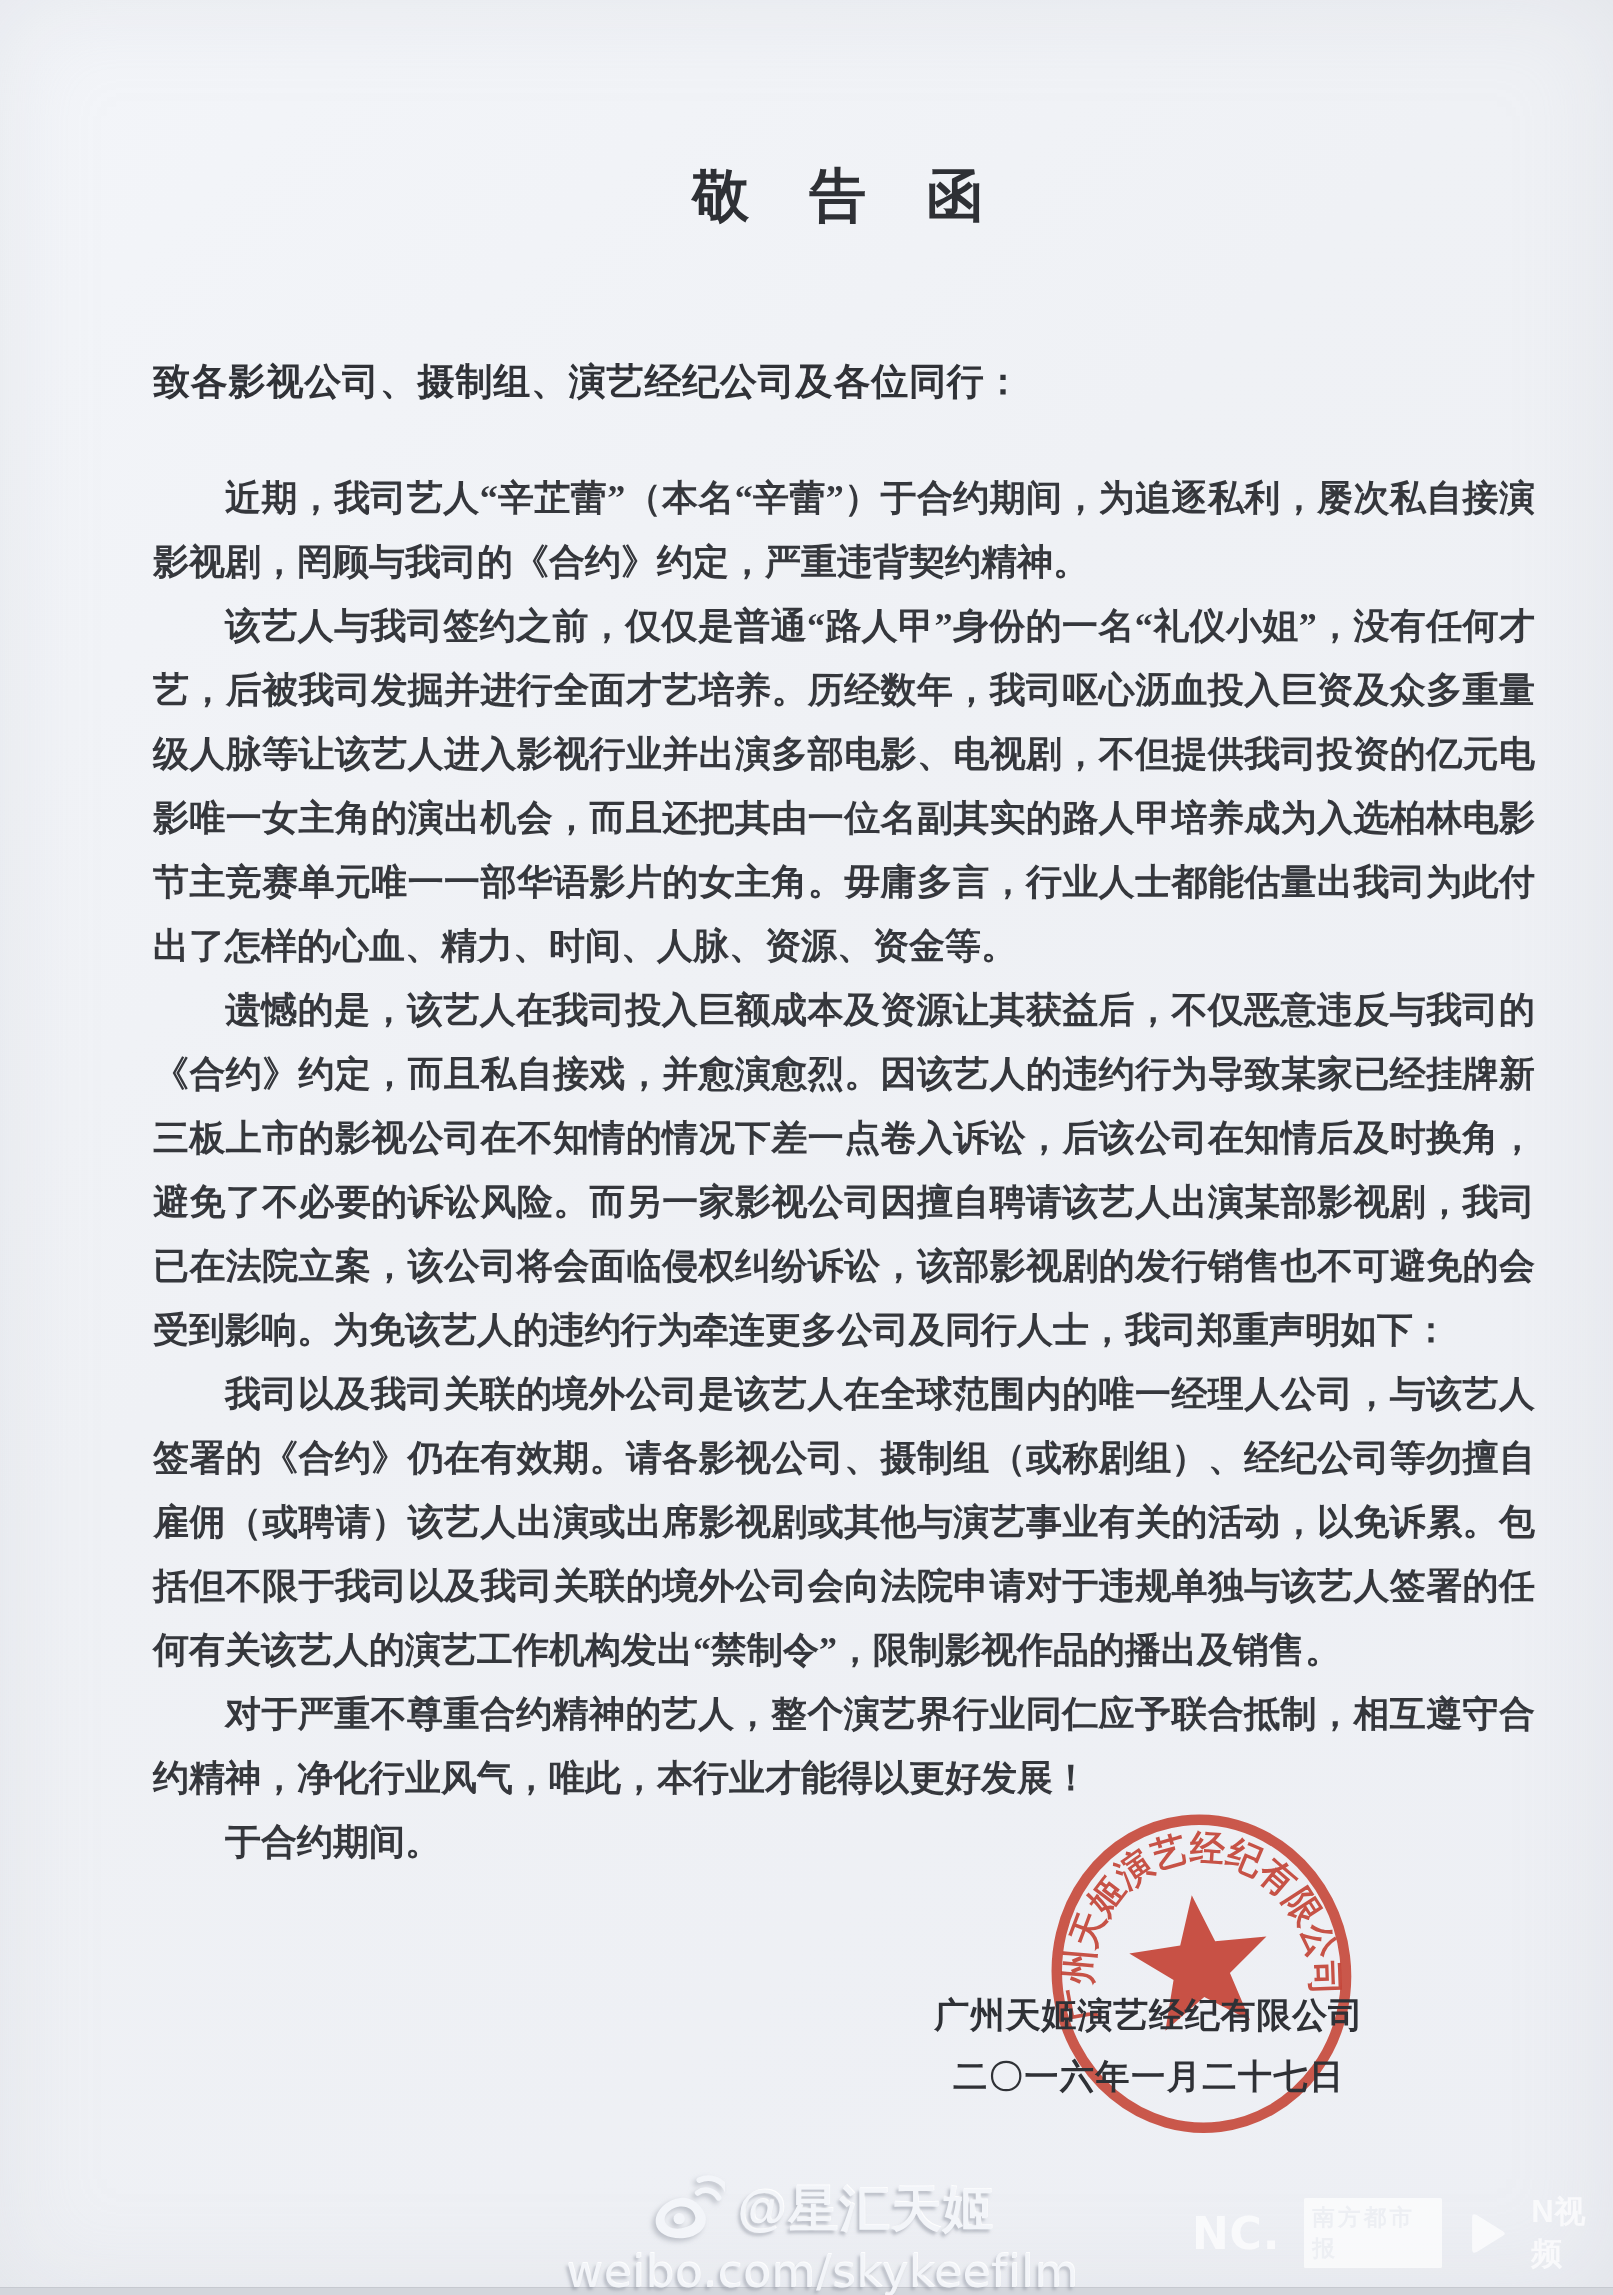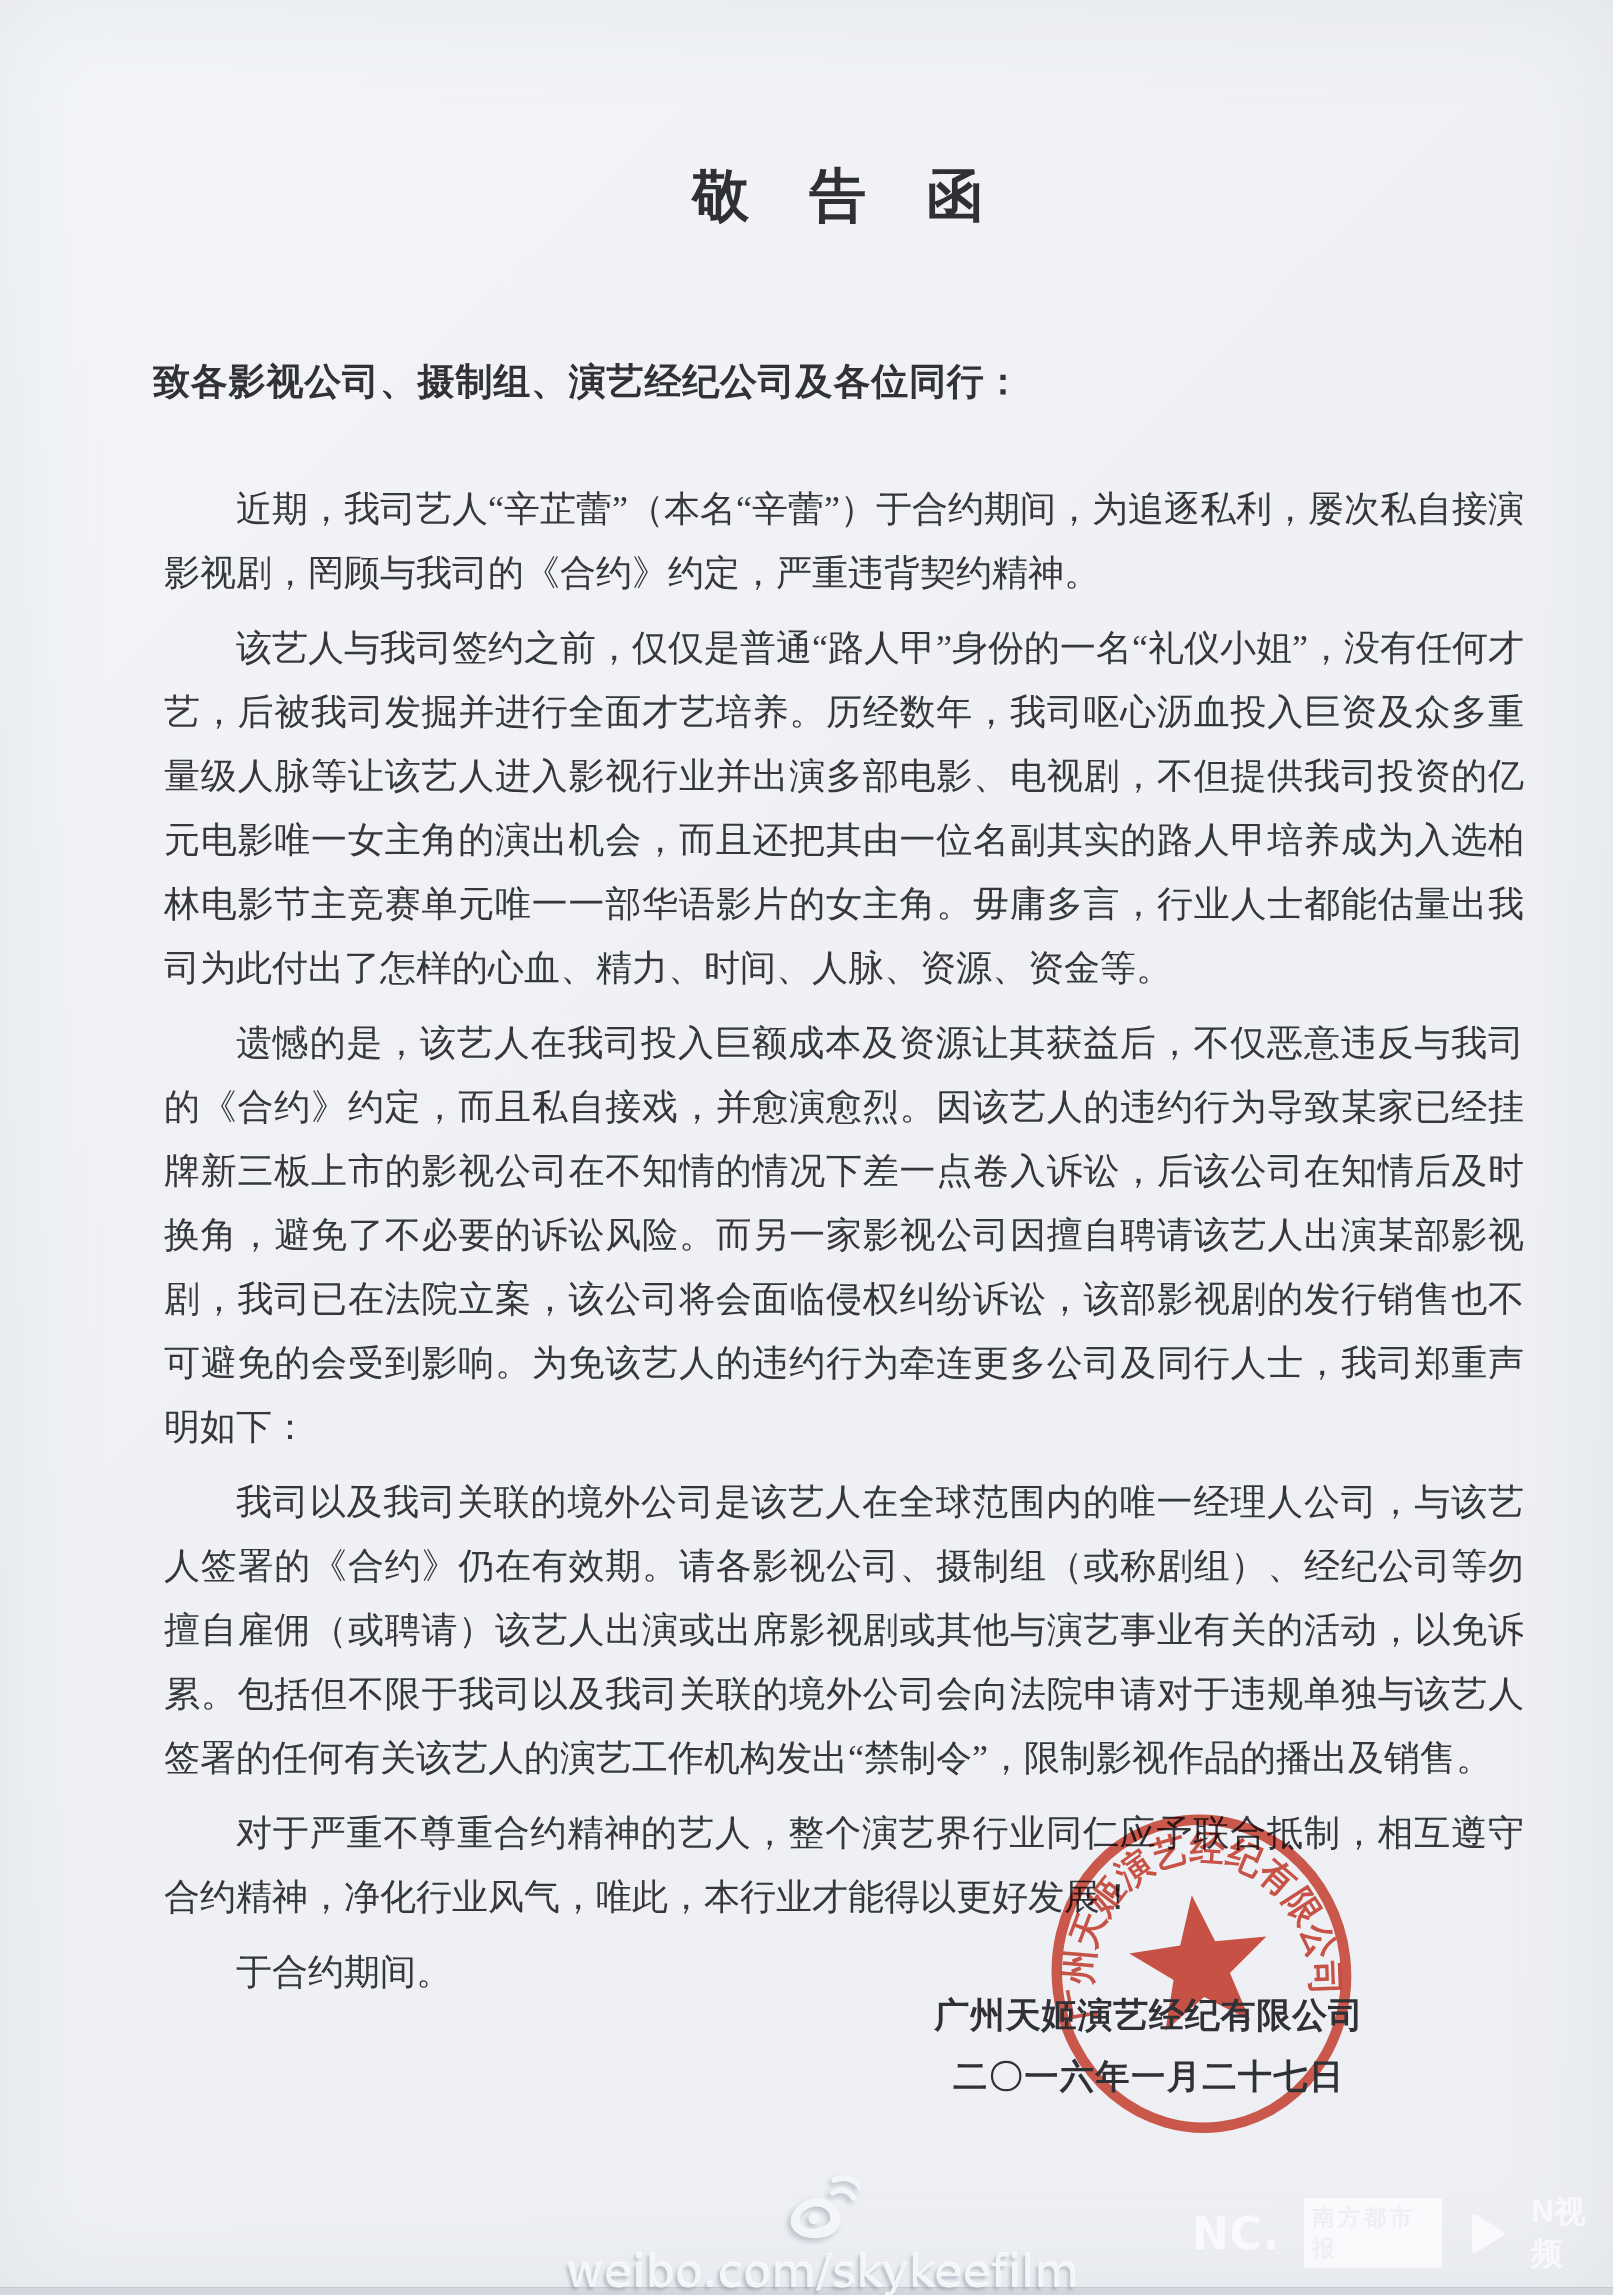--- a/index.html
+++ b/index.html
@@ -30,21 +30,21 @@
     position:absolute;top:357px;left:153px;width:1382px;
     font-family:"Liberation Sans","DejaVu Sans",sans-serif;
     font-weight:700;font-size:37px;color:#303237;
     letter-spacing:0.8px;
   }
   .body-text{
     position:absolute;top:466px;left:153px;width:1382px;
     font-size:36px;line-height:64px;color:#35373c;
     text-align:justify;
   }
-  .body-text p{margin:11px;text-indent:2em;}
+  .body-text p{margin:0;text-indent:2em;font-weight:bold;}
   .closing{text-indent:1.5em;}
   .signature{
     position:absolute;left:883px;top:1992px;width:532px;
     text-align:center;z-index:3;
     font-family:"Liberation Sans","DejaVu Sans",sans-serif;
     color:#2f3136;
   }
   .signature .company{font-size:35px;font-weight:700;letter-spacing:0.8px;}
   .signature .date{margin-top:15px;font-size:34px;font-weight:700;letter-spacing:1.6px;}
   .seal{
@@ -120,20 +120,21 @@
 
   <div class="wm">
     <div class="wm-row1">
       <svg class="weibo-svg" width="74" height="68" viewBox="0 0 92 84">
         <path fill="#f3f5f9" d="M38 28 C18 30 4 46 6 60 C8 74 26 80 42 78 C58 76 70 66 68 52 C66 40 52 27 38 28 Z
                  M38 66 C28 68 18 64 17 56 C16 48 26 40 36 39 C46 38 54 44 55 52 C56 60 48 64 38 66 Z"></path>
         <circle cx="35" cy="54" r="7" fill="#f3f5f9"></circle>
         <path d="M58 22 C66 16 78 18 84 28" fill="none" stroke="#f3f5f9" stroke-width="7" stroke-linecap="round"></path>
         <path d="M60 6 C74 0 90 6 95 20" fill="none" stroke="#f3f5f9" stroke-width="7" stroke-linecap="round"></path>
       </svg>
+      <span class="wm-handle">@星汇天姬</span>
     </div>
     <div class="wm-url">weibo.com/skykeefilm</div>
   </div>
 
   <div class="logos">
     <span class="nc">NC.</span>
     <span class="paper-box">南方都市报</span>
     <svg width="44" height="47" viewBox="0 0 54 58">
       <path fill="#fdfdfe" d="M8 8 Q8 2 14 5 L48 26 Q53 29 48 32 L14 53 Q8 56 8 50 Z"></path>
     </svg>

